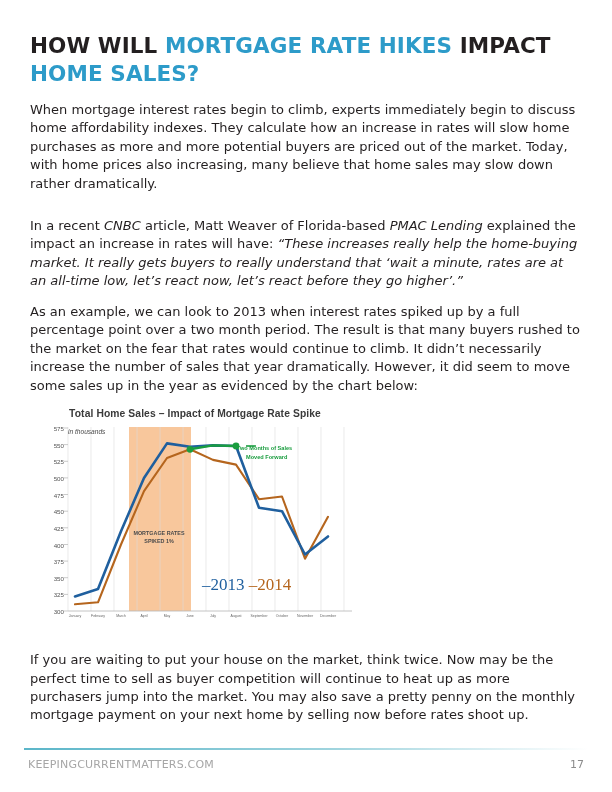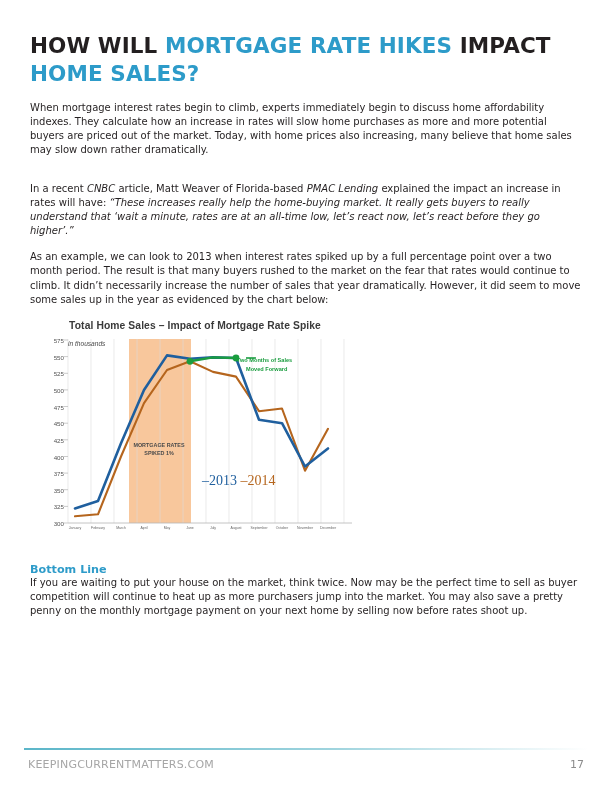--- a/index.html
+++ b/index.html
@@ -27,21 +27,21 @@
     font-size: 21.5px;
     line-height: 1.32;
     font-weight: bold;
     letter-spacing: 0.1px;
     color: #231f20;
     font-family: "DejaVu Sans", sans-serif;
   }
   h1.title .accent { color: #2d9bc9; }
   p.body {
     margin: 0;
-    font-size: 10px;
+    font-size: 13px;
     line-height: 1.42;
     color: #231f20;
     font-family: "DejaVu Sans", sans-serif;
   }
   .p-gap { height: 12px; }
   .p-gap-sm { height: 11px; }
   em { }
 
   
   .chart-wrap {
@@ -96,22 +96,22 @@
     top: 19px;
     font-size: 5.6px;
     font-weight: bold;
     color: #1a9d3f;
     line-height: 1.55;
     font-family: "Liberation Sans", sans-serif;
   }
   .series-legend {
     position: absolute;
     left: 172px;
-    top: 136px;
-    font-size: 14px;
+    top: 150px;
+    font-size: 17px;
     font-weight: normal;
     font-family: "Liberation Serif", serif;
     white-space: nowrap;
   }
   .series-legend .s2013 { color: #1f5f9e; }
   .series-legend .s2014 { color: #b5651d; }
   .ylabels {
     position: absolute;
     left: 0;
     top: 0;
@@ -306,21 +306,20 @@
         </div>
 
       </div>
     </div>
   </div>
 
   <div class="p-gap-sm"></div>
 
   <div class="p-gap"></div>
 
-  <p class="bottom-heading">Bottom Line</p>
   <p class="body">If you are waiting to put your house on the market, think twice. Now may be the perfect time to sell as buyer competition will continue to heat up as more purchasers jump into the market. You may also save a pretty penny on the monthly mortgage payment on your next home by selling now before rates shoot up.</p>
 
   <div class="footer">
     <div class="footer-rule"></div>
     <div class="footer-text">KEEPINGCURRENTMATTERS.COM</div>
     <div class="footer-page">17</div>
   </div>
 
 </div>
 

